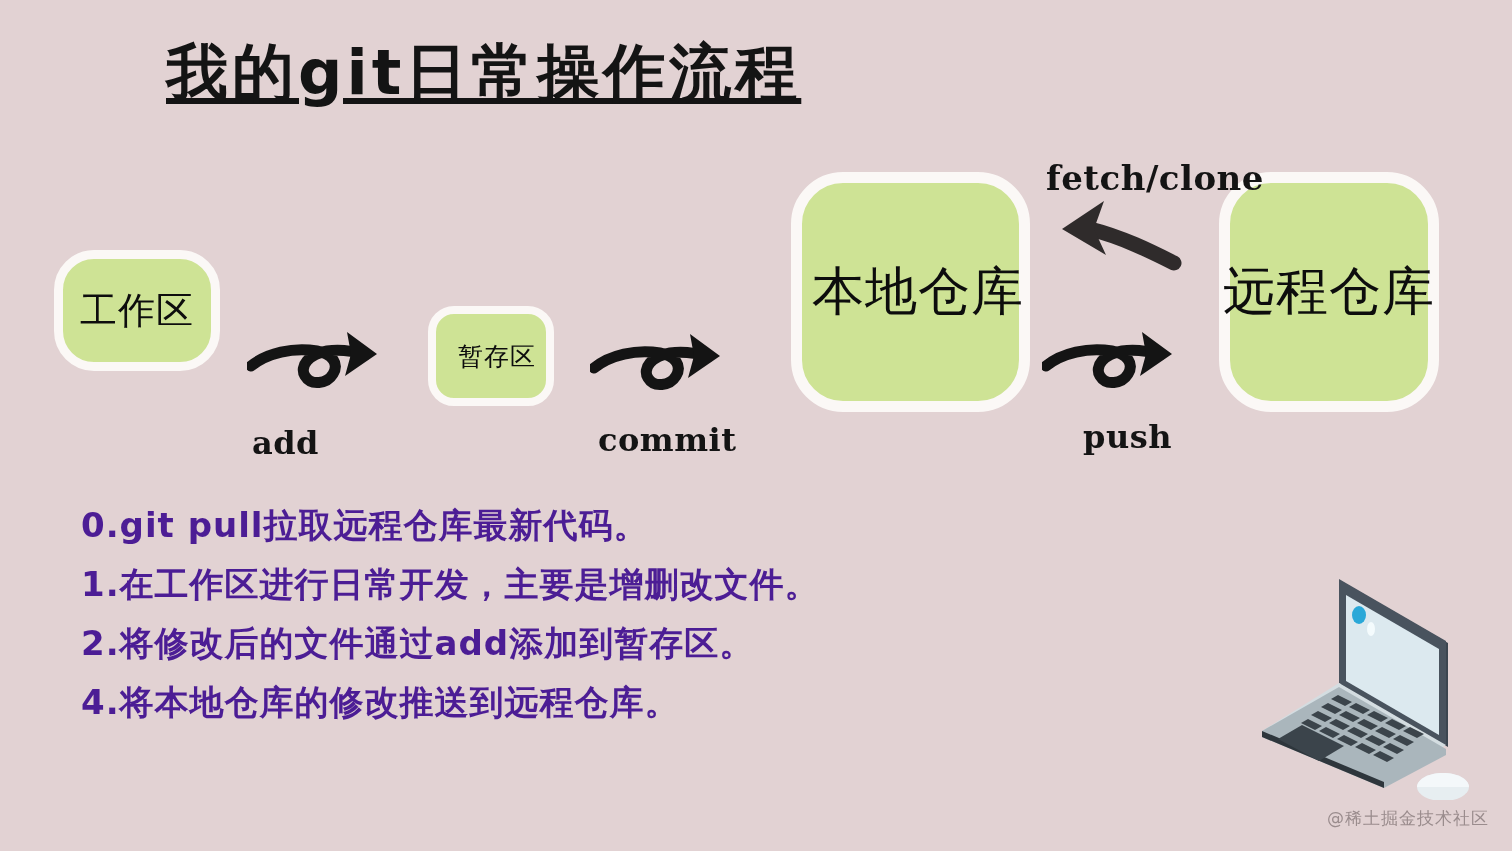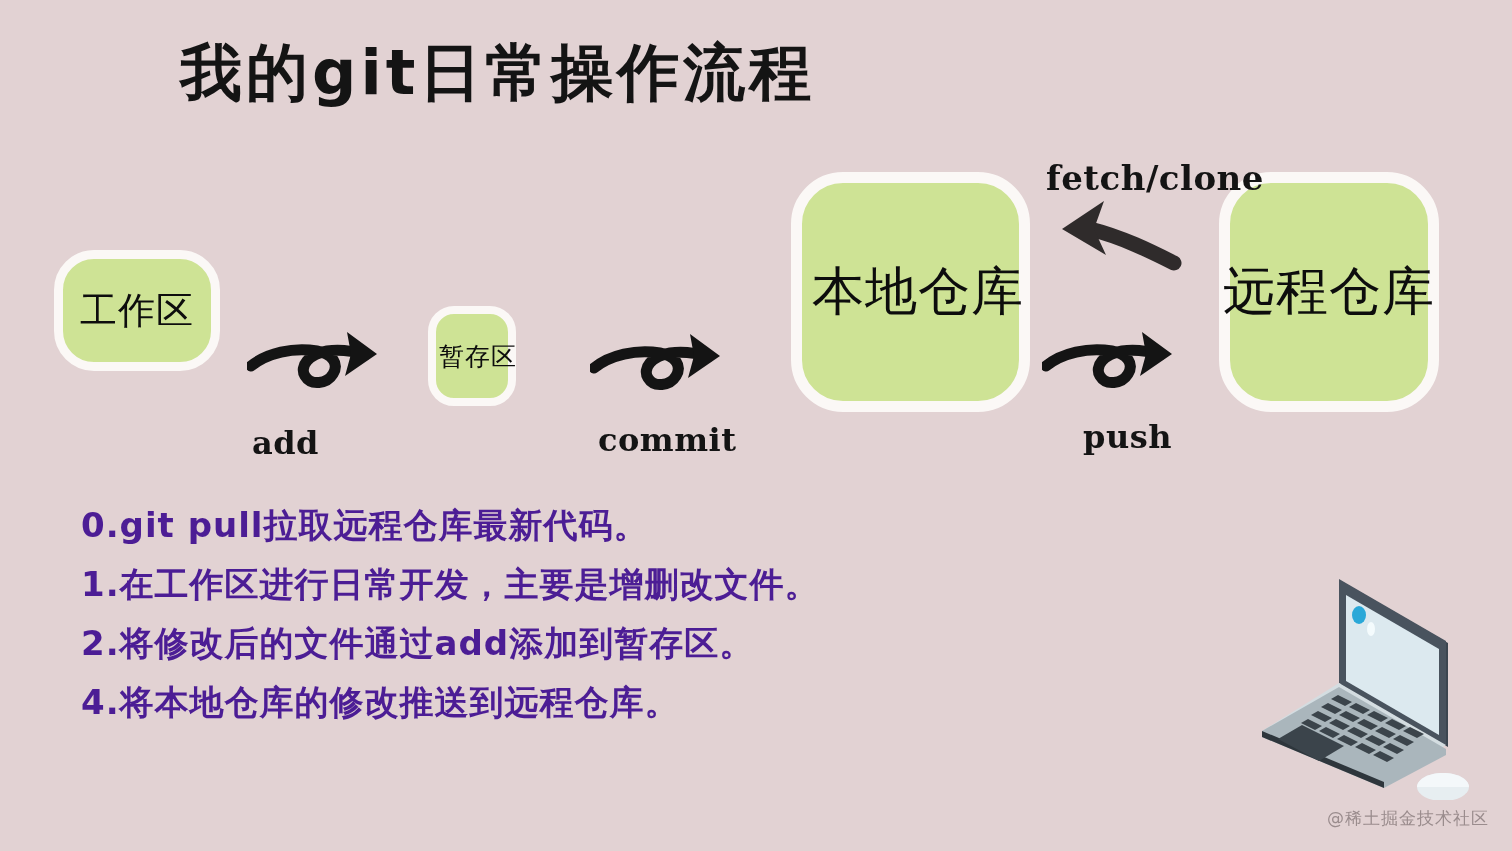--- a/index.html
+++ b/index.html
@@ -46,29 +46,30 @@
     font-family: "DejaVu Sans", sans-serif;
     font-weight: bold;
     font-size: 58px;
     letter-spacing: 2px;
     color: #141414;
     line-height: 1;
     transform: translateY(-1px);
   }
   .title {
     position: absolute;
-    left: 180px;
+    left: 166px;
     top: 36px;
     font-family: "DejaVu Sans", sans-serif;
     font-weight: bold;
     font-size: 62px;
     letter-spacing: 4px;
     color: #141414;
     white-space: nowrap;
     line-height: 1.2;
+    text-decoration: underline;
   }
 
   
   .flow {
     position: absolute;
     left: 0;
     top: 150px;
     width: 1512px;
     height: 340px;
   }
@@ -86,21 +87,21 @@
     font-family: "DejaVu Sans", sans-serif;
     font-weight: 400;
     color: #0d0d0d;
     letter-spacing: 1px;
     white-space: nowrap;
   }
 
   .node.work     { left: 54px;   top: 100px; width: 166px; height: 121px; border-radius: 40px; }
   .node.work .node-label      { font-size: 37px; }
 
-  .node.stage    { left: 428px;  top: 156px; width: 88px; height: 100px; border-radius: 26px; border-width: 8px; padding-left: 12px; }
+  .node.stage    { left: 428px;  top: 156px; width: 126px; height: 100px; border-radius: 26px; border-width: 8px; padding-left: 12px; }
   .node.stage .node-label     { font-size: 25px; }
 
   .node.local    { left: 791px;  top: 22px;  width: 239px; height: 240px; border-radius: 52px; border-width: 11px; padding-left: 15px; }
   .node.local .node-label     { font-size: 52px; }
 
   .node.remote   { left: 1219px; top: 22px;  width: 220px; height: 240px; border-radius: 52px; border-width: 11px; }
   .node.remote .node-label    { font-size: 52px; }
 
   .arrow {
     position: absolute;

